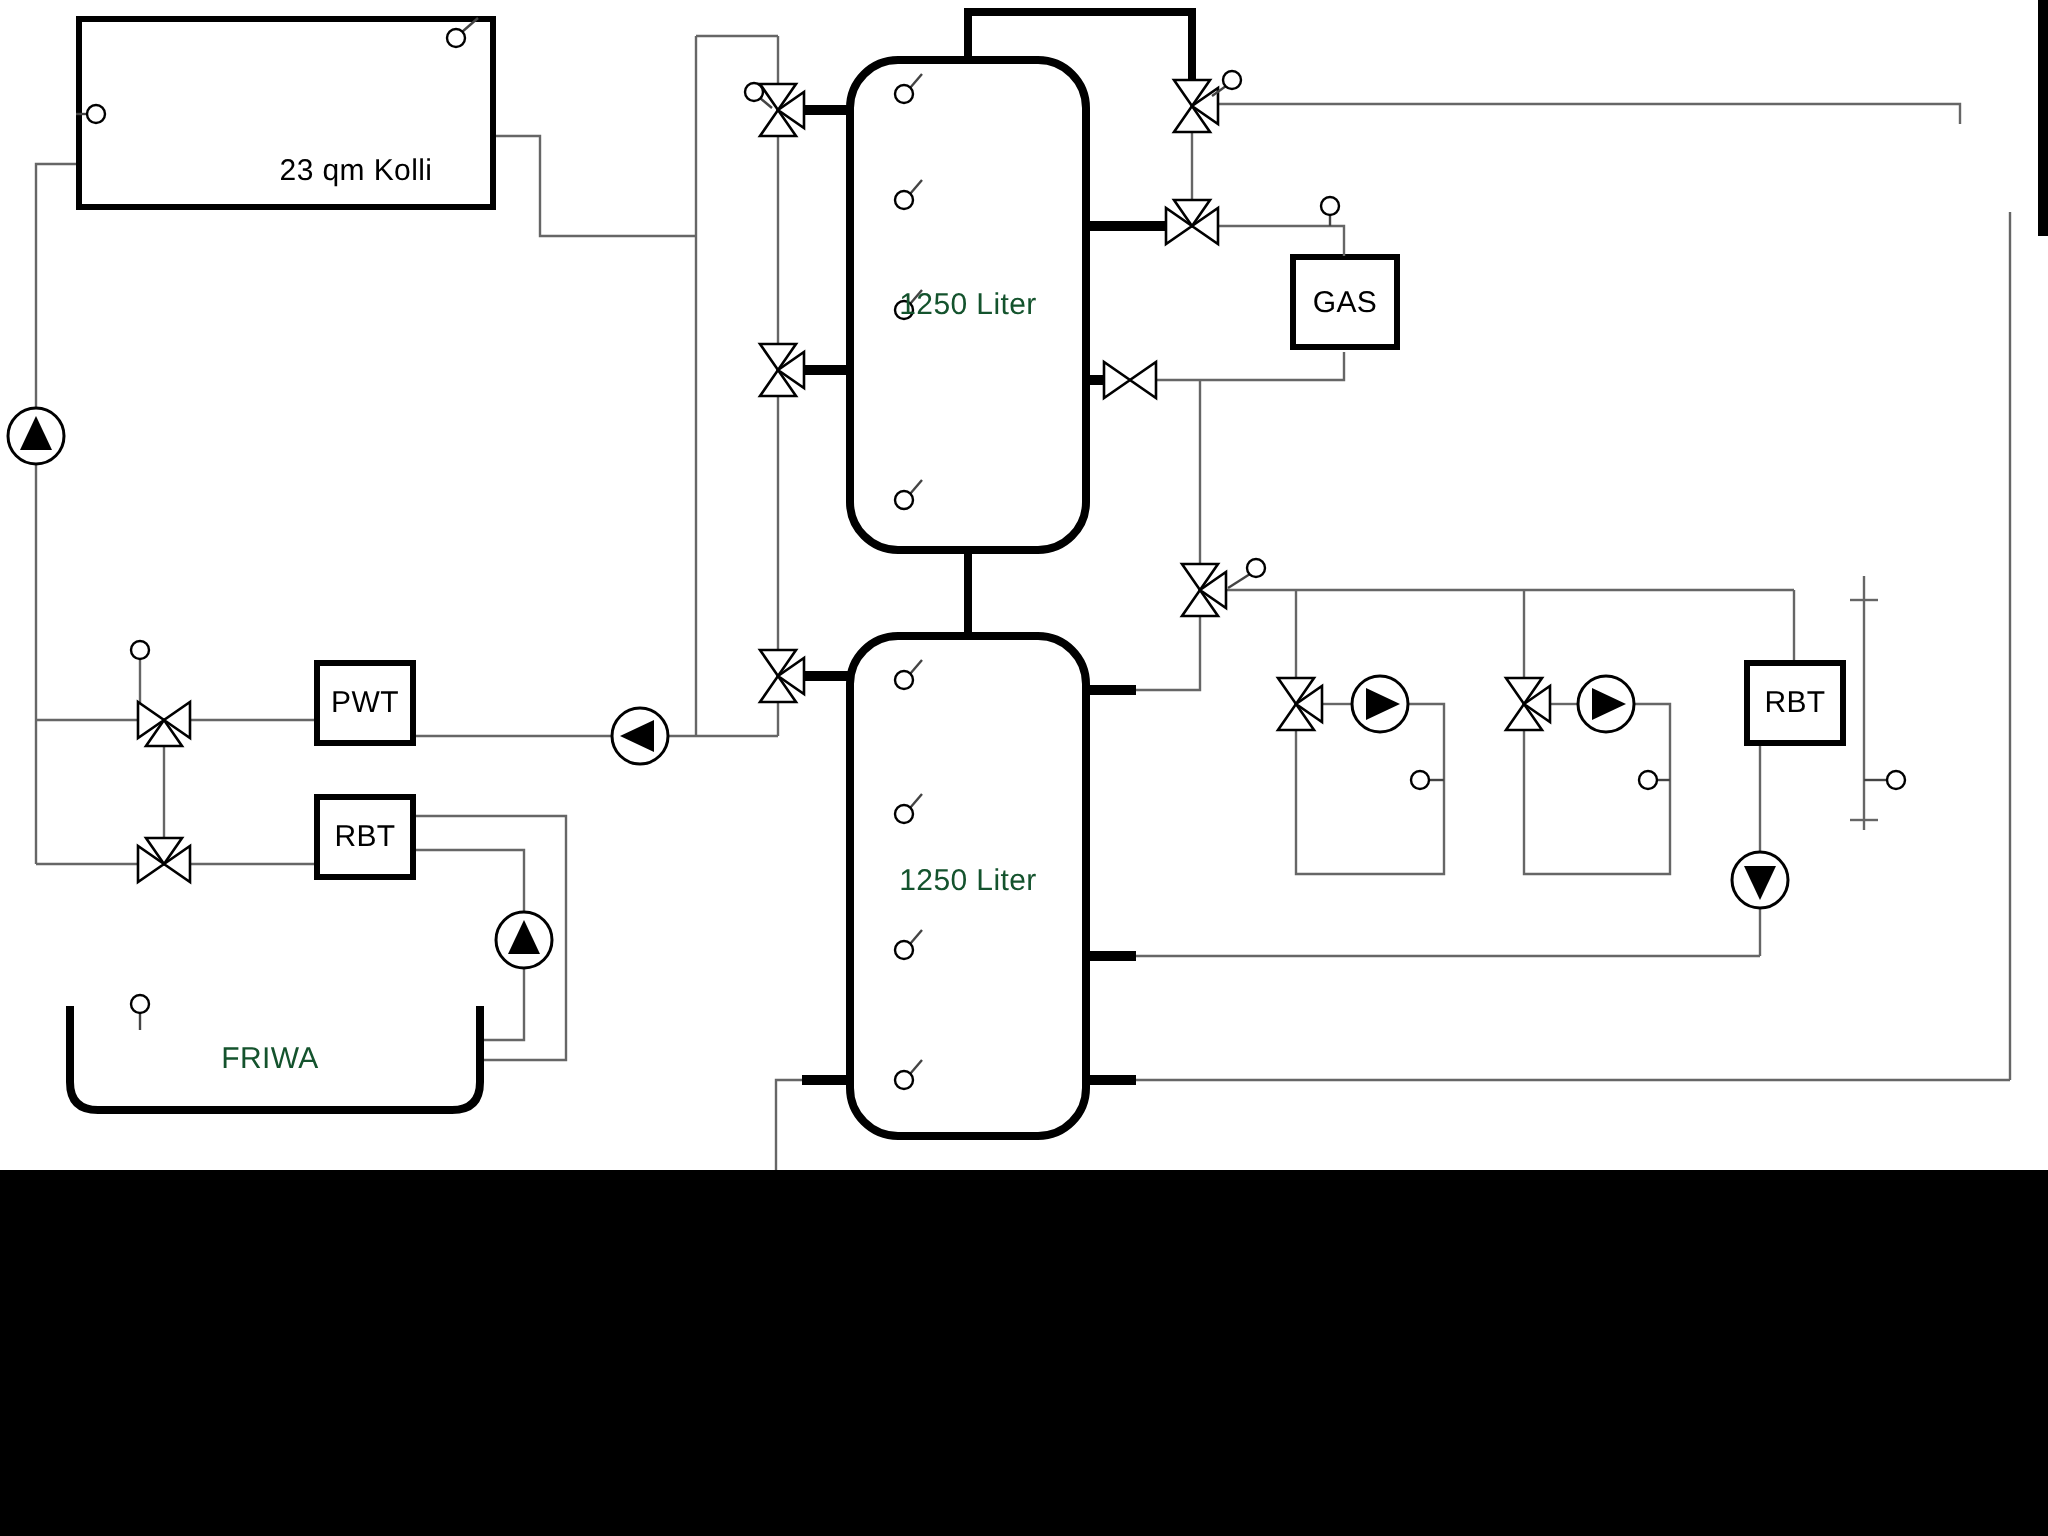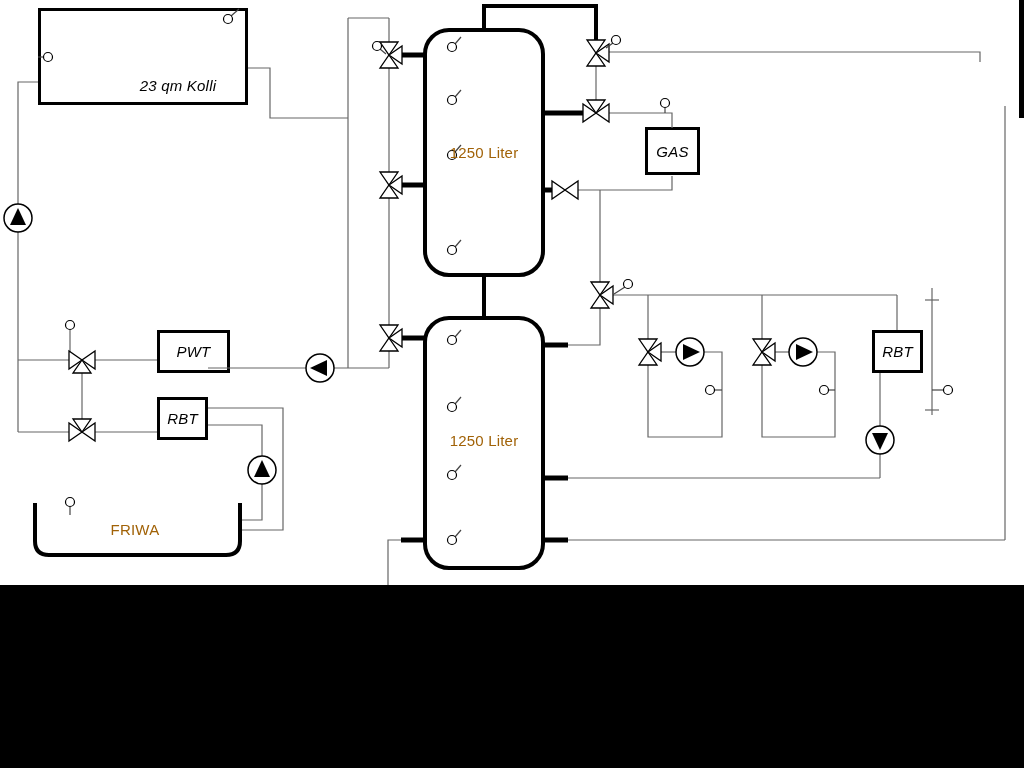--- a/index.html
+++ b/index.html
@@ -12,25 +12,25 @@
   #stage{
     position:relative;width:1024px;height:768px;overflow:hidden;
     background:var(--background,#fff);
     font-family:"Liberation Sans",sans-serif;
   }
   #stage svg{position:absolute;left:0;top:0;z-index:3;}
   .box{
     position:absolute;box-sizing:border-box;z-index:2;
     border:3px solid var(--line_thick,#000);background:var(--background,#fff);
     display:flex;align-items:center;justify-content:center;
-    font-size:15px;color:#000;letter-spacing:.2px;font-style:italic;
+    font-size:15px;color:#000;letter-spacing:.2px;
   }
   .box.collector{align-items:flex-end;padding-bottom:8px;padding-left:70px;}
   .lbl{
-    position:absolute;z-index:4;font-size:15px;color:#a16207;
+    position:absolute;z-index:4;font-size:15px;color:#14532d;
     text-align:center;letter-spacing:.2px;
   }
   .mask{position:absolute;background:var(--mask,#000);z-index:6;}
   
   .p{stroke:var(--line_thin,#666);stroke-width:1.2;fill:none;}
   .pt{stroke:var(--line_thick,#000);stroke-width:4;fill:none;}
   .stub{stroke:var(--line_thick,#000);stroke-width:5;fill:none;}
   .tank{stroke:var(--line_thick,#000);stroke-width:4;fill:#fff;}
   .pool{stroke:var(--line_thick,#000);stroke-width:4;fill:none;}
   .valve{fill:#fff;stroke:#000;stroke-width:1.3;stroke-linejoin:miter;}
@@ -277,21 +277,21 @@
 
   <div class="box collector" style="left:38px;top:8px;width:210px;height:97px;">
     <span>23 qm Kolli</span>
   </div>
 
 
   <div class="box" style="left:645px;top:127px;width:55px;height:48px;justify-content:center;">
     <span>GAS</span>
   </div>
 
-  <div class="box" style="left:157px;top:330px;width:73px;height:43px;">
+  <div class="box" style="left:157px;top:330px;width:51px;height:43px;">
     <span>PWT</span>
   </div>
 
   <div class="box" style="left:157px;top:397px;width:51px;height:43px;">
     <span>RBT</span>
   </div>
 
   <div class="box" style="left:872px;top:330px;width:51px;height:43px;">
     <span>RBT</span>
   </div>

